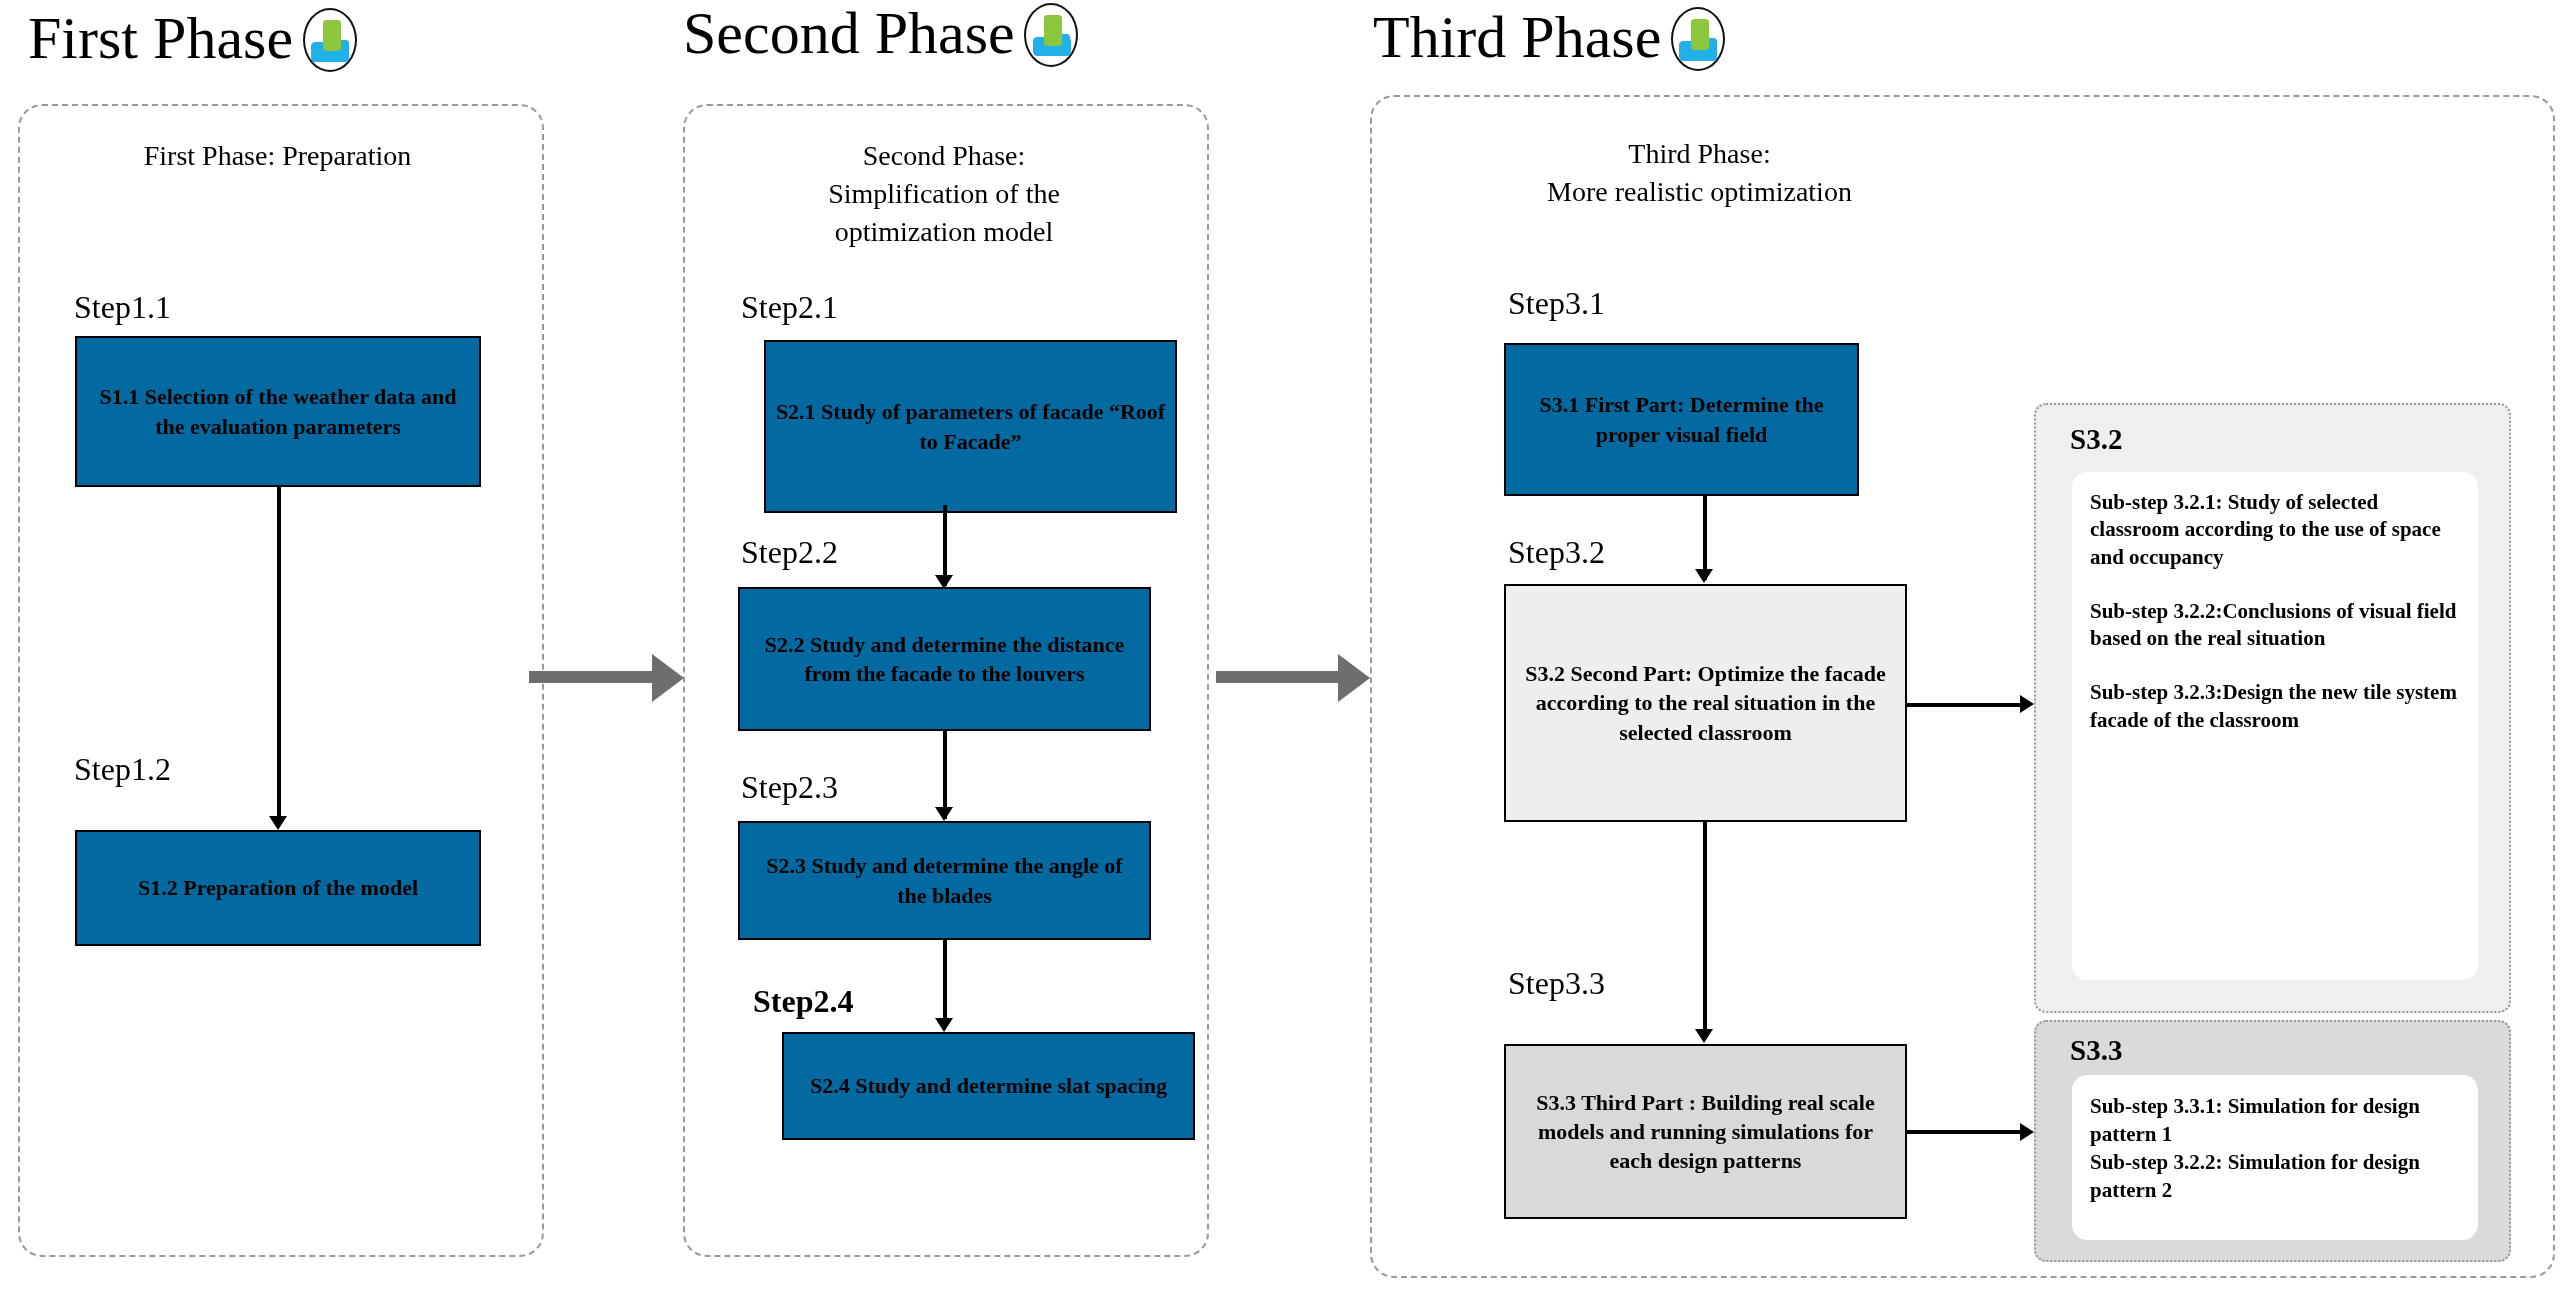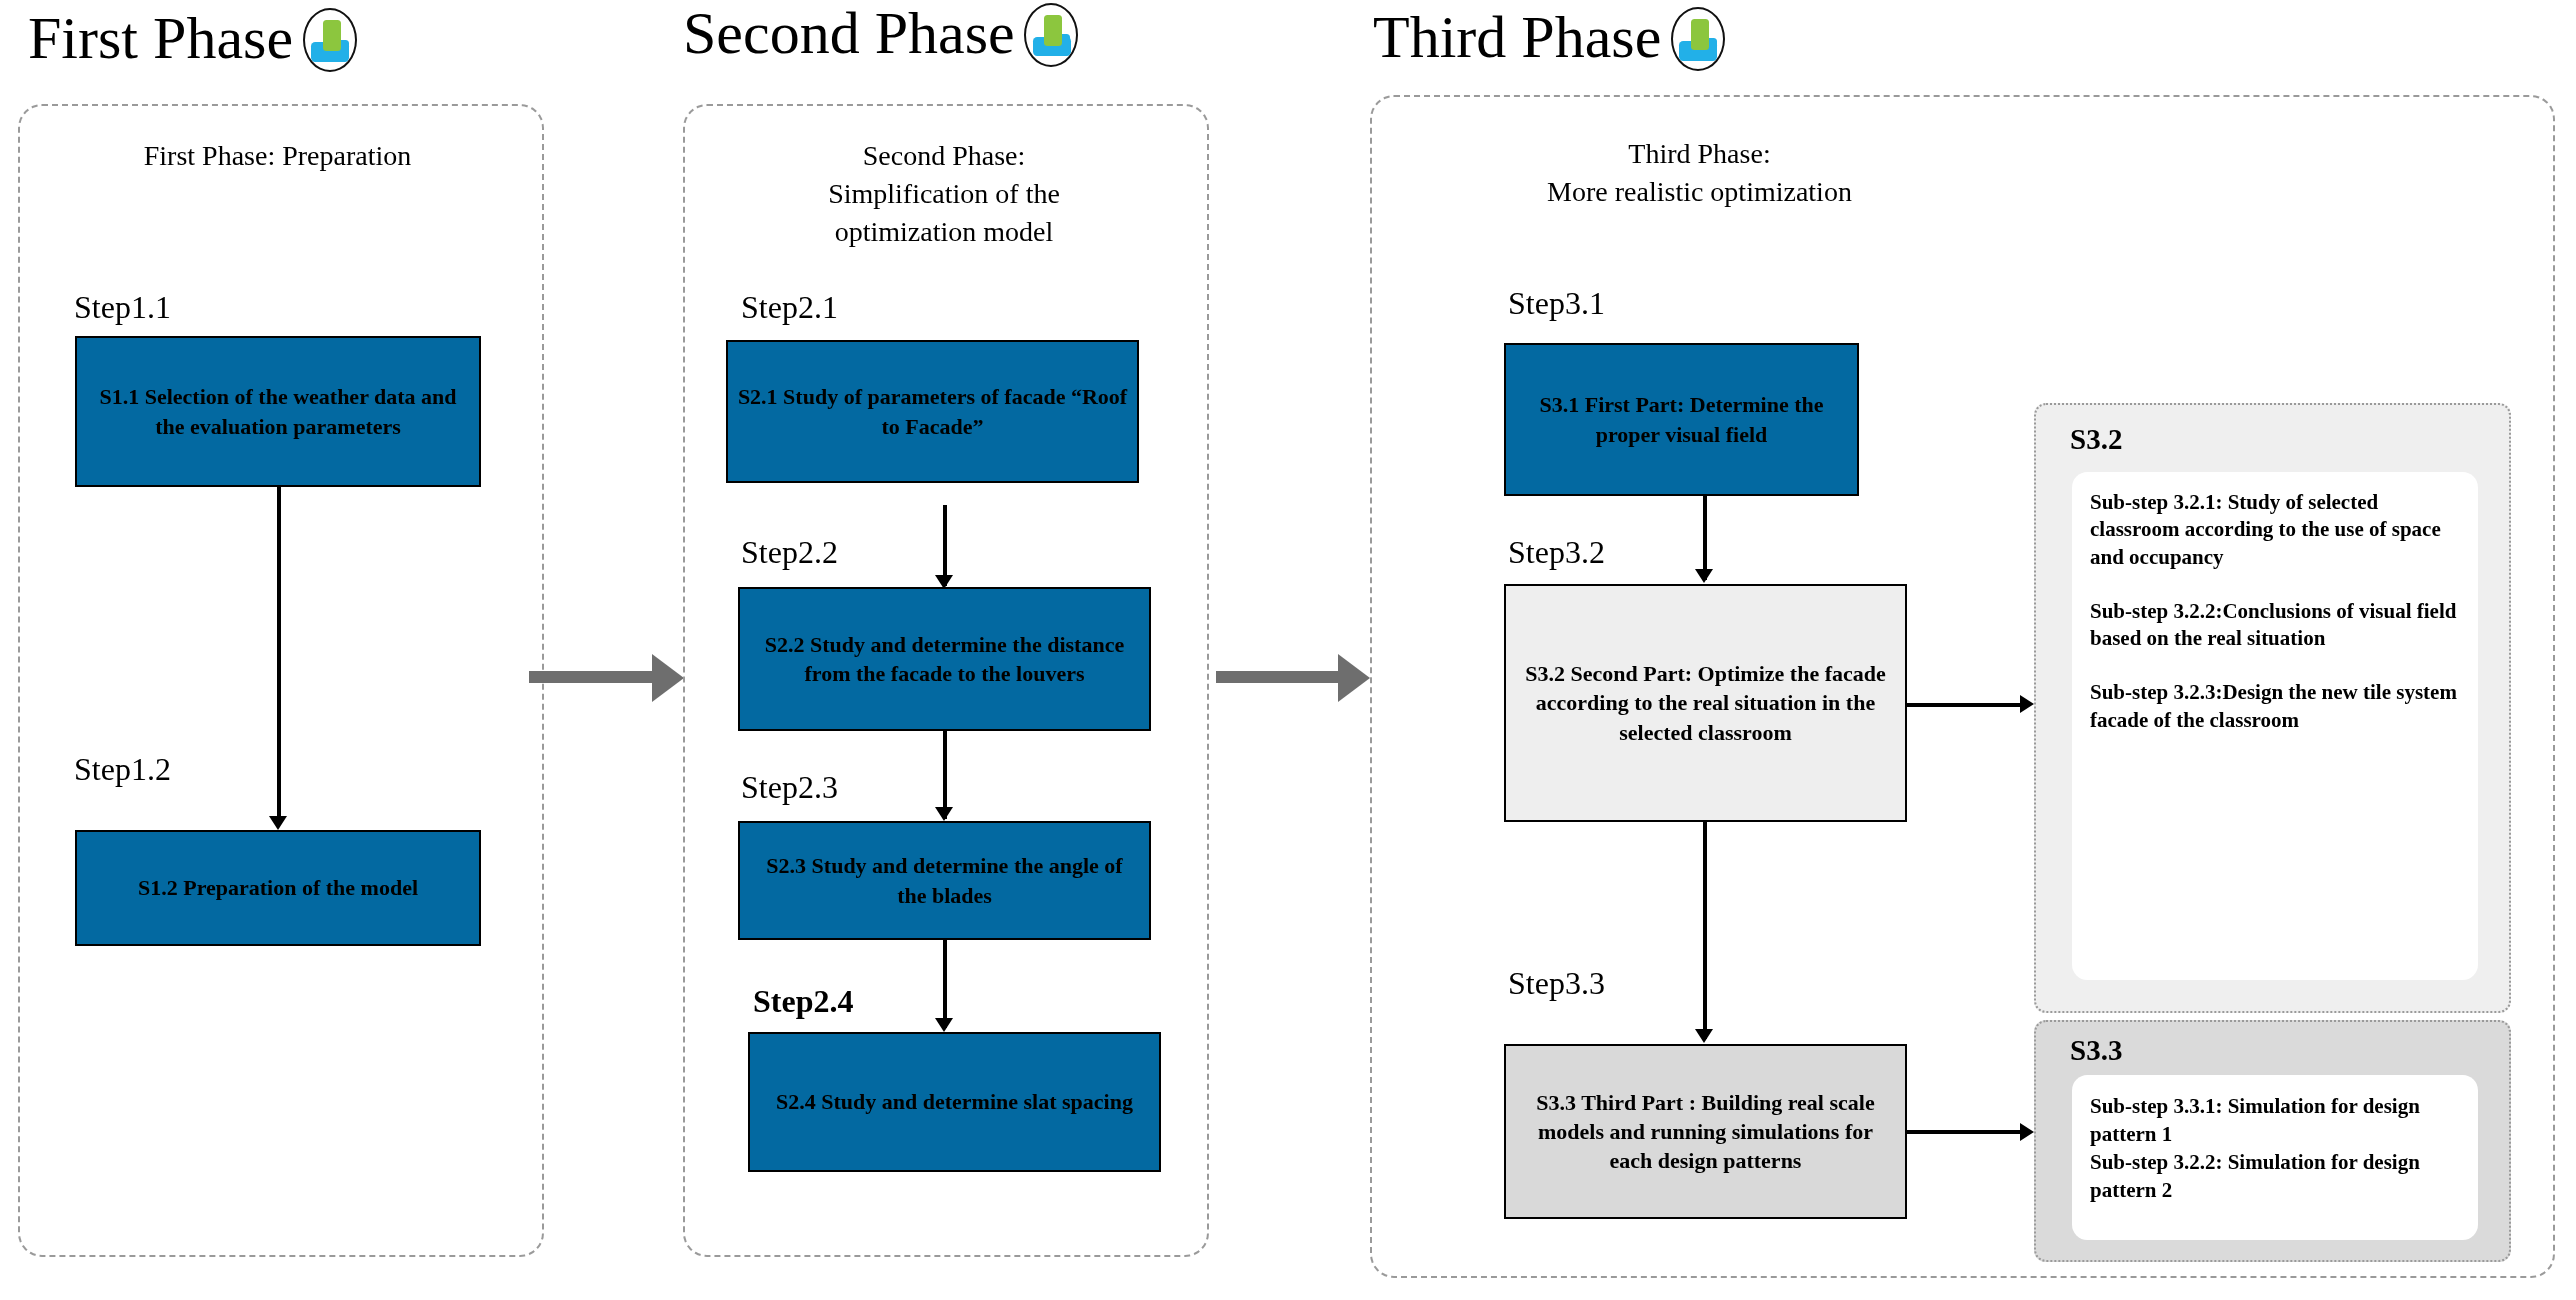--- a/index.html
+++ b/index.html
@@ -132,39 +132,39 @@
 
 <div class="phase-box" style="left:683px;top:104px;width:522px;height:1149px;"></div>
 
 <div class="phase-title" style="left:697px;top:137px;width:494px;">
   <div>Second Phase:</div>
   <div>Simplification of the</div>
   <div>optimization model</div>
 </div>
 
 <div class="step-label" style="left:741px;top:291px;">Step2.1</div>
-<div class="pbox" style="left:726px;top:340px;width:413px;height:143px;">S2.1   Study of parameters of facade “Roof to Facade”</div>
+<div class="pbox" style="left:764px;top:340px;width:413px;height:173px;">S2.1   Study of parameters of facade “Roof to Facade”</div>
 
 <div class="vline" style="left:943px;top:505px;height:81px;"></div>
 <div class="varrow" style="left:935px;top:575px;"></div>
 
 <div class="step-label" style="left:741px;top:536px;">Step2.2</div>
 <div class="pbox" style="left:738px;top:587px;width:413px;height:144px;">S2.2   Study and determine the distance from the facade to the louvers</div>
 
 <div class="vline" style="left:943px;top:731px;height:88px;"></div>
 <div class="varrow" style="left:935px;top:807px;"></div>
 
 <div class="step-label" style="left:741px;top:771px;">Step2.3</div>
 <div class="pbox" style="left:738px;top:821px;width:413px;height:119px;">S2.3  Study and determine the angle of the blades</div>
 
 <div class="vline" style="left:943px;top:940px;height:88px;"></div>
 <div class="varrow" style="left:935px;top:1018px;"></div>
 
 <div class="step-label" style="left:753px;top:985px;font-weight:bold;">Step2.4</div>
-<div class="pbox" style="left:748px;top:1032px;width:413px;height:140px;">S2.4 Study and determine slat spacing</div>
+<div class="pbox" style="left:782px;top:1032px;width:413px;height:108px;">S2.4 Study and determine slat spacing</div>
 
 <div class="ghline" style="left:1216px;top:671px;width:137px;"></div>
 <div class="gharrow" style="left:1338px;top:654px;"></div>
 
 <div class="phase-head" style="left:1373px;top:7px;">
   <span class="txt">Third Phase</span>
   <span class="logo">
     <span class="blue"></span>
       <span class="bluestep"></span>
       <span class="green"></span>

